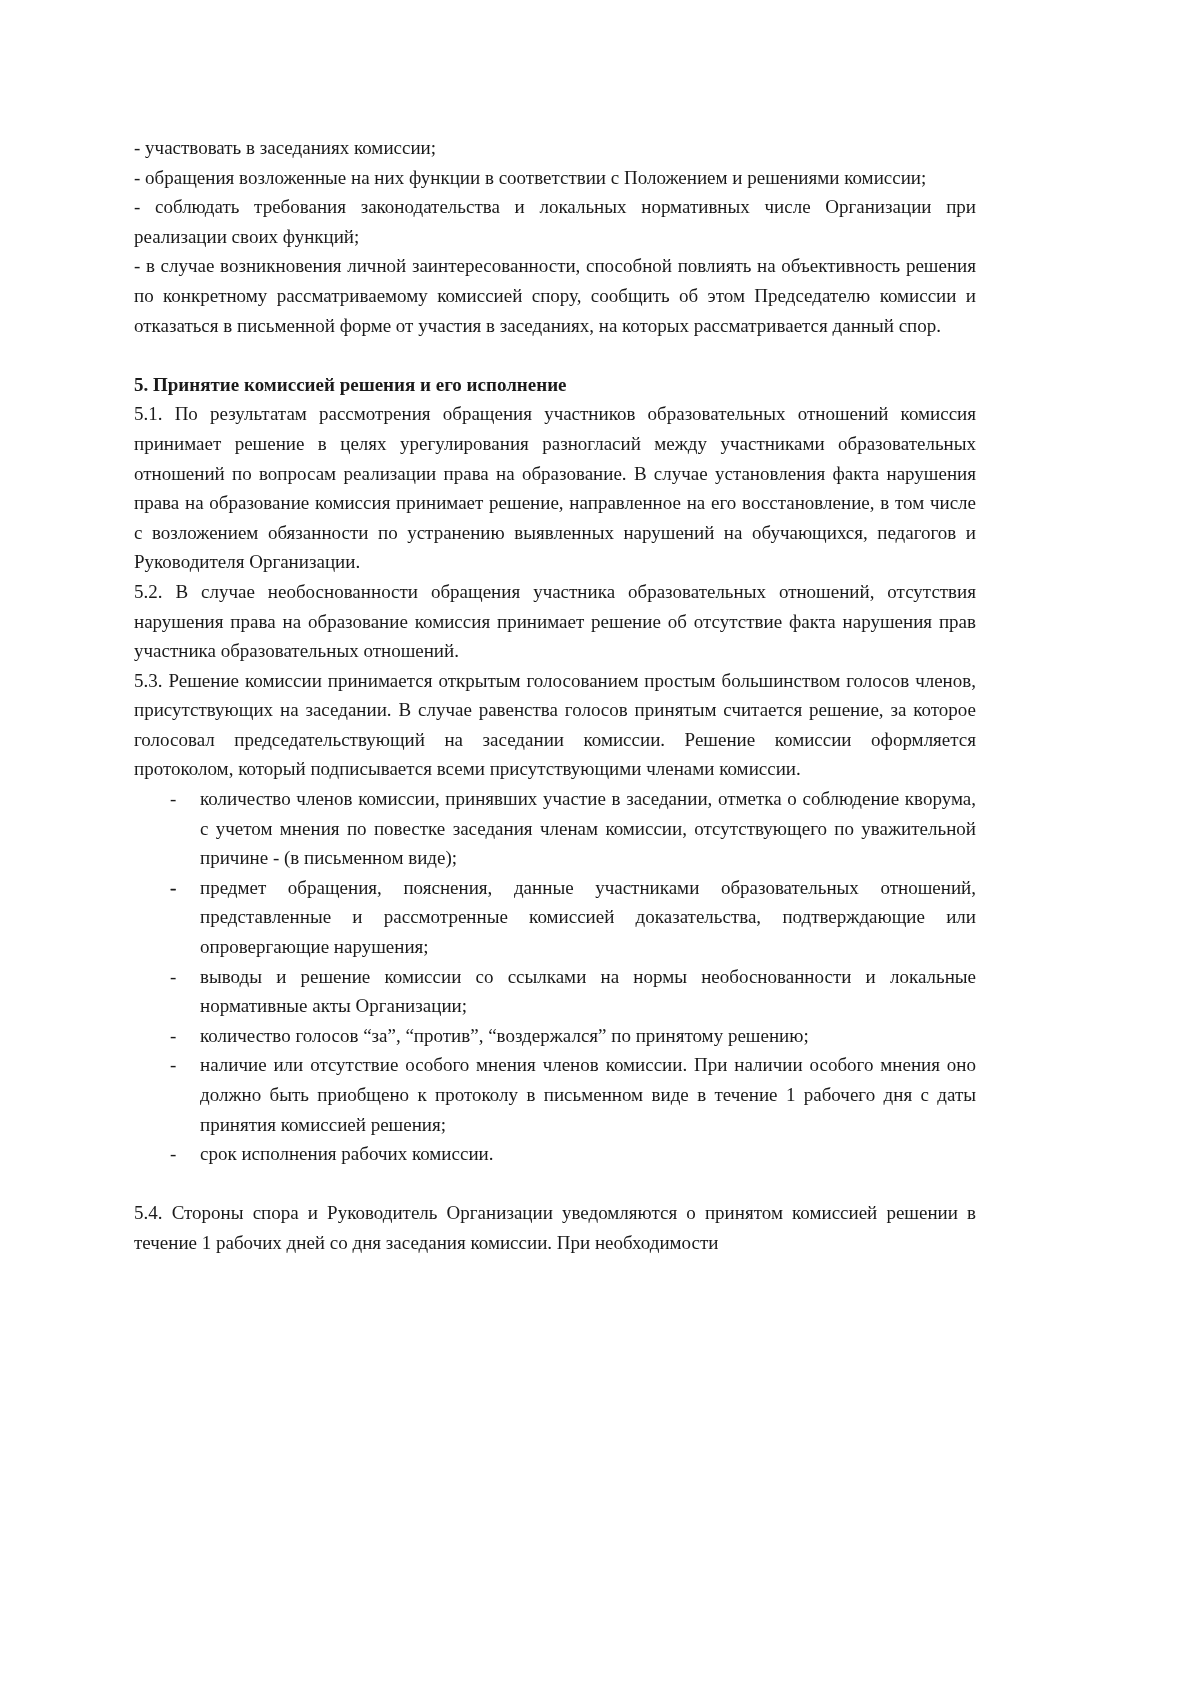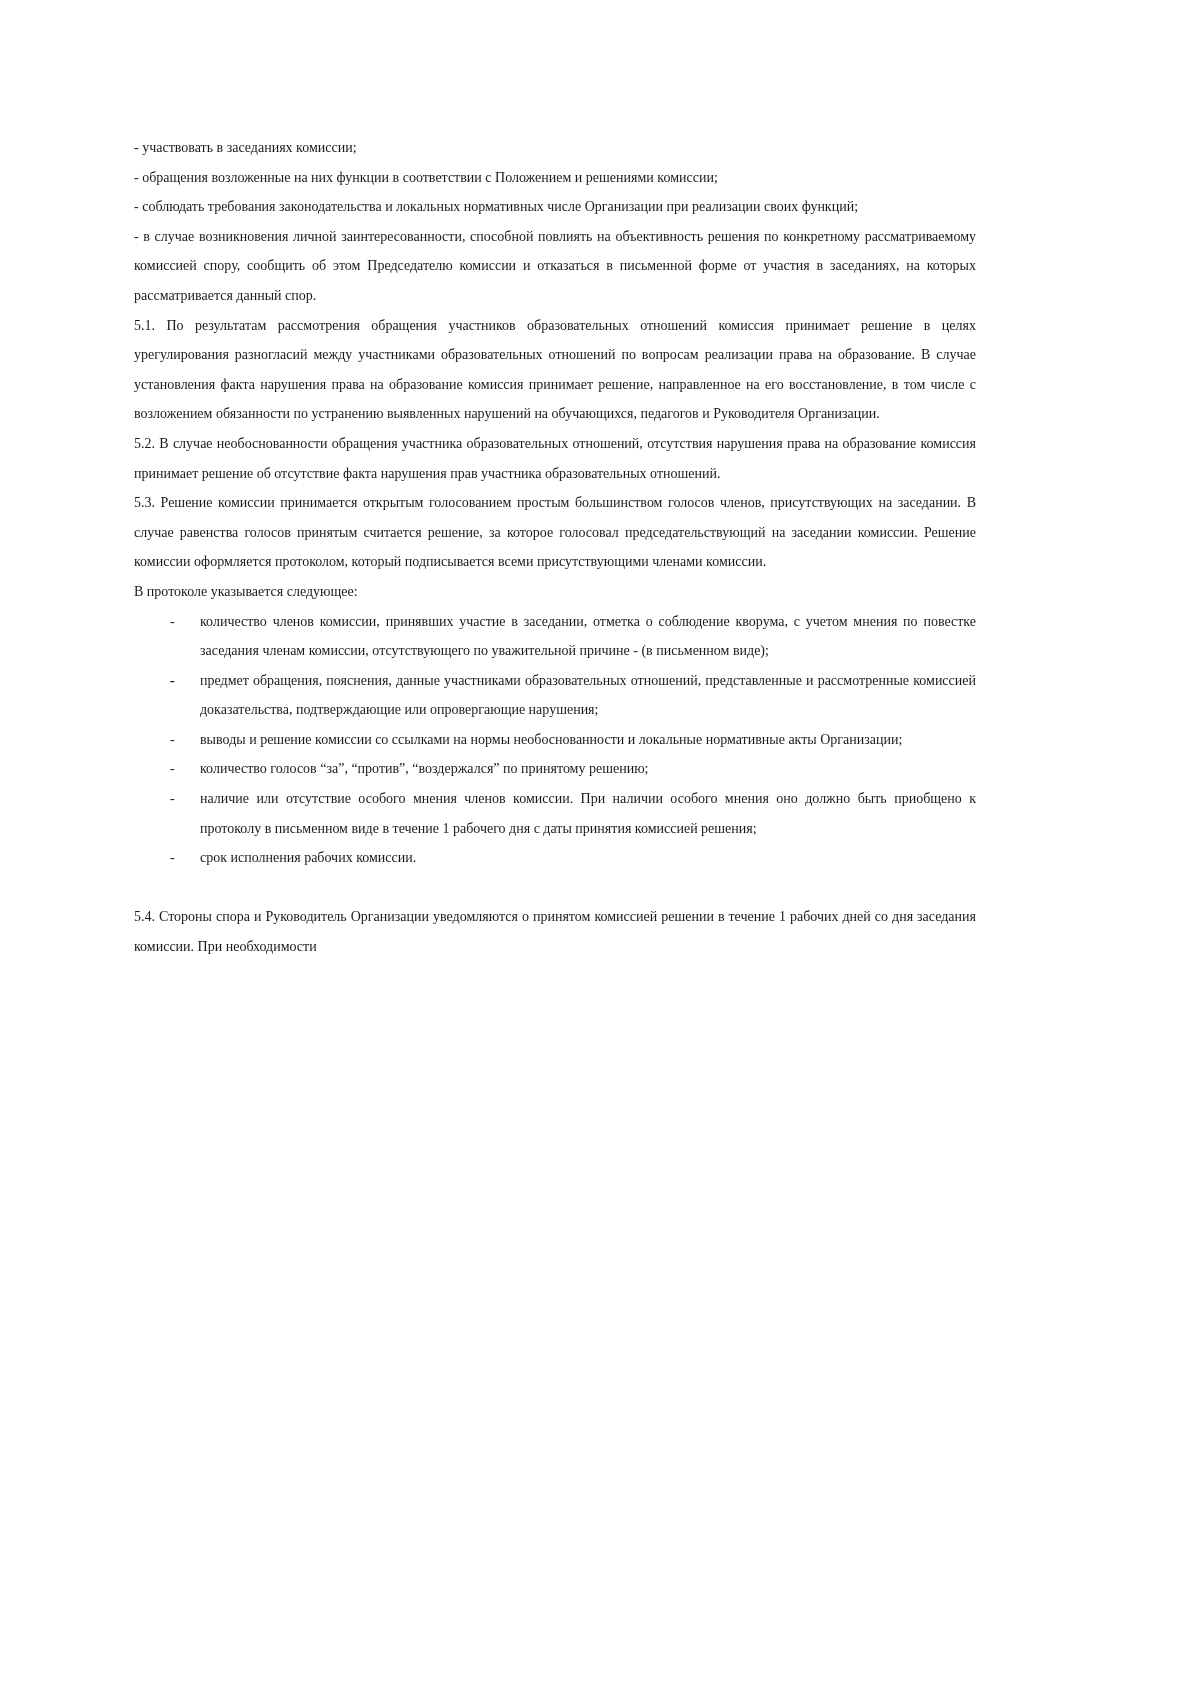--- a/index.html
+++ b/index.html
@@ -12,21 +12,21 @@
     height: 1696px;
     position: relative;
     overflow: hidden;
   }
   .page {
     position: absolute;
     left: 134px;
     top: 133px;
     width: 842px;
     font-family: "Liberation Serif", "DejaVu Serif", serif;
-    font-size: 14px;
+    font-size: 19px;
     line-height: 29.6px;
     color: #1a1a1a;
   }
   .page p {
     margin: 0;
     text-align: justify;
     text-align-last: left;
   }
   .heading {
     font-weight: bold;
@@ -55,25 +55,25 @@
 </head>
 <body>
 
 <div class="page">
 
   <p>- участвовать в заседаниях комиссии;</p>
   <p>- обращения возложенные на них функции в соответствии с Положением и решениями комиссии;</p>
   <p>- соблюдать требования законодательства и локальных нормативных числе Организации при реализации своих функций;</p>
   <p>- в случае возникновения личной заинтересованности, способной повлиять на объективность решения по конкретному рассматриваемому комиссией спору, сообщить об этом Председателю комиссии и отказаться в письменной форме от участия в заседаниях, на которых рассматривается данный спор.</p>
 
+  <p class="heading">5. Принятие комиссией решения и его исполнение</p>
 
   <p>5.1. По результатам рассмотрения обращения участников образовательных отношений комиссия принимает решение в целях урегулирования разногласий между участниками образовательных отношений по вопросам реализации права на образование. В случае установления факта нарушения права на образование комиссия принимает решение, направленное на его восстановление, в том числе с возложением обязанности по устранению выявленных нарушений на обучающихся, педагогов и Руководителя Организации.</p>
   <p>5.2. В случае необоснованности обращения участника образовательных отношений, отсутствия нарушения права на образование комиссия принимает решение об отсутствие факта нарушения прав участника образовательных отношений.</p>
   <p>5.3. Решение комиссии принимается открытым голосованием простым большинством голосов членов, присутствующих на заседании. В случае равенства голосов принятым считается решение, за которое голосовал председательствующий на заседании комиссии. Решение комиссии оформляется протоколом, который подписывается всеми присутствующими членами комиссии.</p>
-  <p>В протоколе указывается следующее:</p>
 
   <ul class="dash-list">
     <li><span class="dash">-</span><span>количество членов комиссии, принявших участие в заседании, отметка о соблюдение кворума, с учетом мнения по повестке заседания членам комиссии, отсутствующего по уважительной причине - (в письменном виде);</span></li>
     <li><span class="dash">-</span></li>
     <li><span class="dash">-</span><span>предмет обращения, пояснения, данные участниками образовательных отношений, представленные и рассмотренные комиссией доказательства, подтверждающие или опровергающие нарушения;</span></li>
     <li><span class="dash">-</span><span>выводы и решение комиссии со ссылками на нормы необоснованности и локальные нормативные акты Организации;</span></li>
     <li><span class="dash">-</span><span>количество голосов “за”, “против”, “воздержался” по принятому решению;</span></li>
     <li><span class="dash">-</span><span>наличие или отсутствие особого мнения членов комиссии. При наличии особого мнения оно должно быть приобщено к протоколу в письменном виде в течение 1 рабочего дня с даты принятия комиссией решения;</span></li>
     <li><span class="dash">-</span><span>срок исполнения рабочих комиссии.</span></li>
   </ul>

